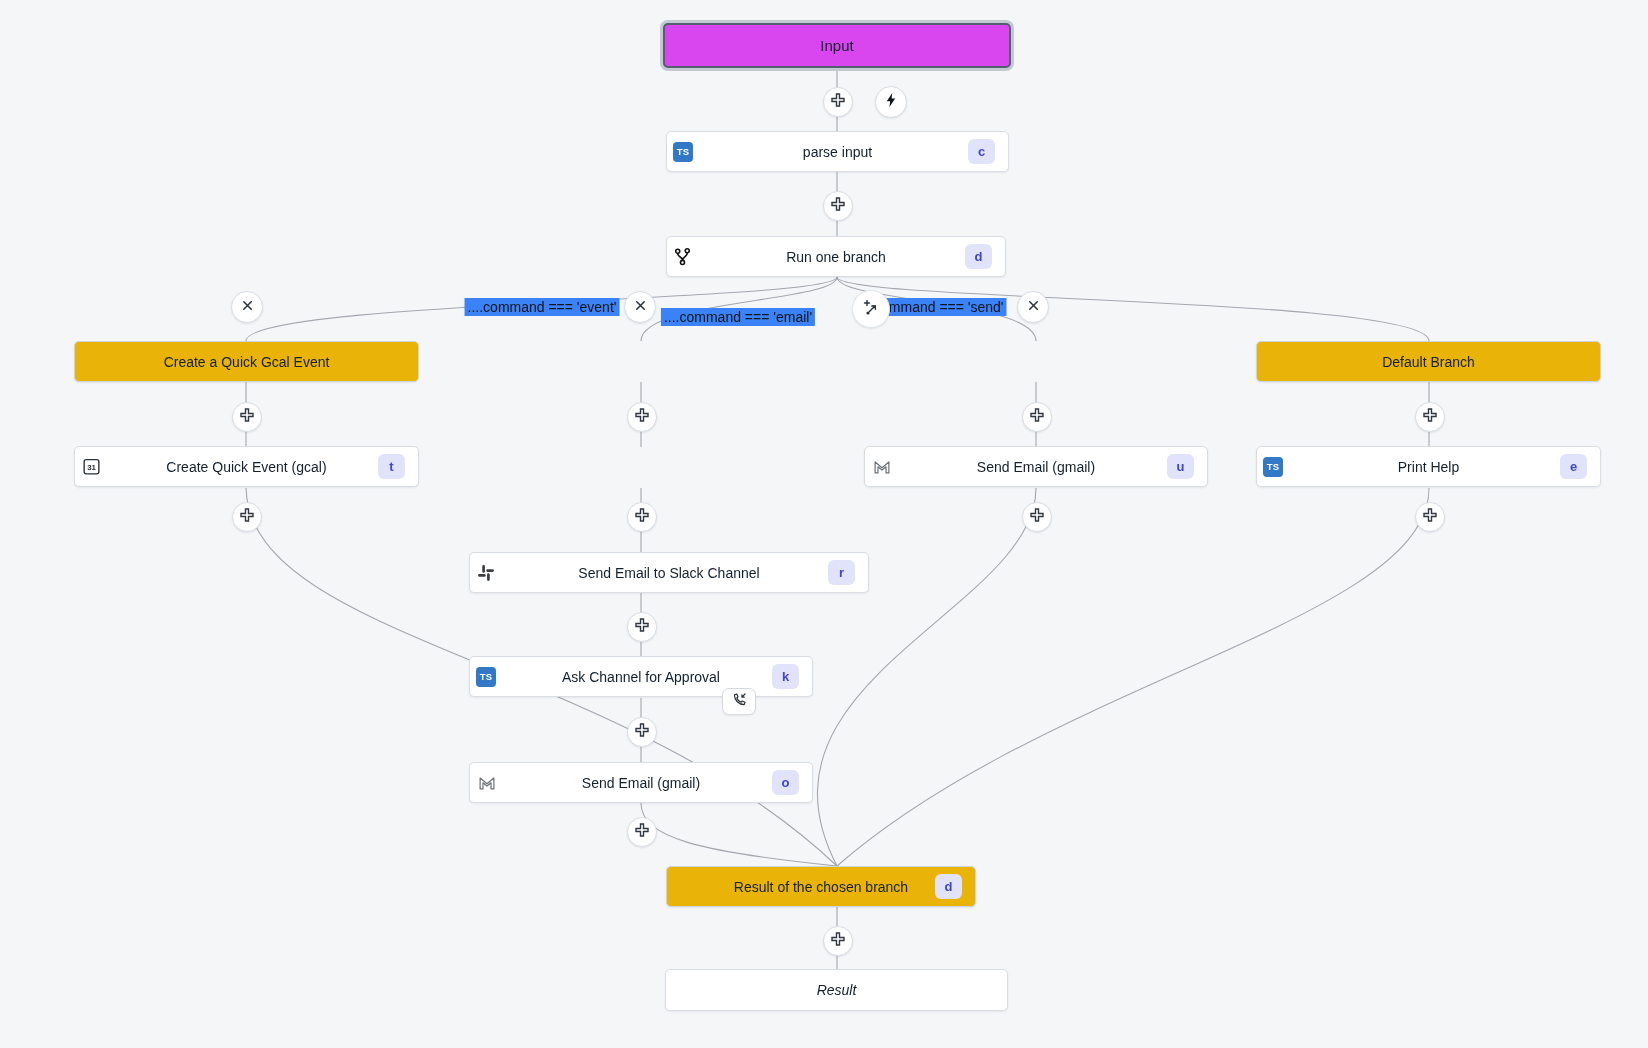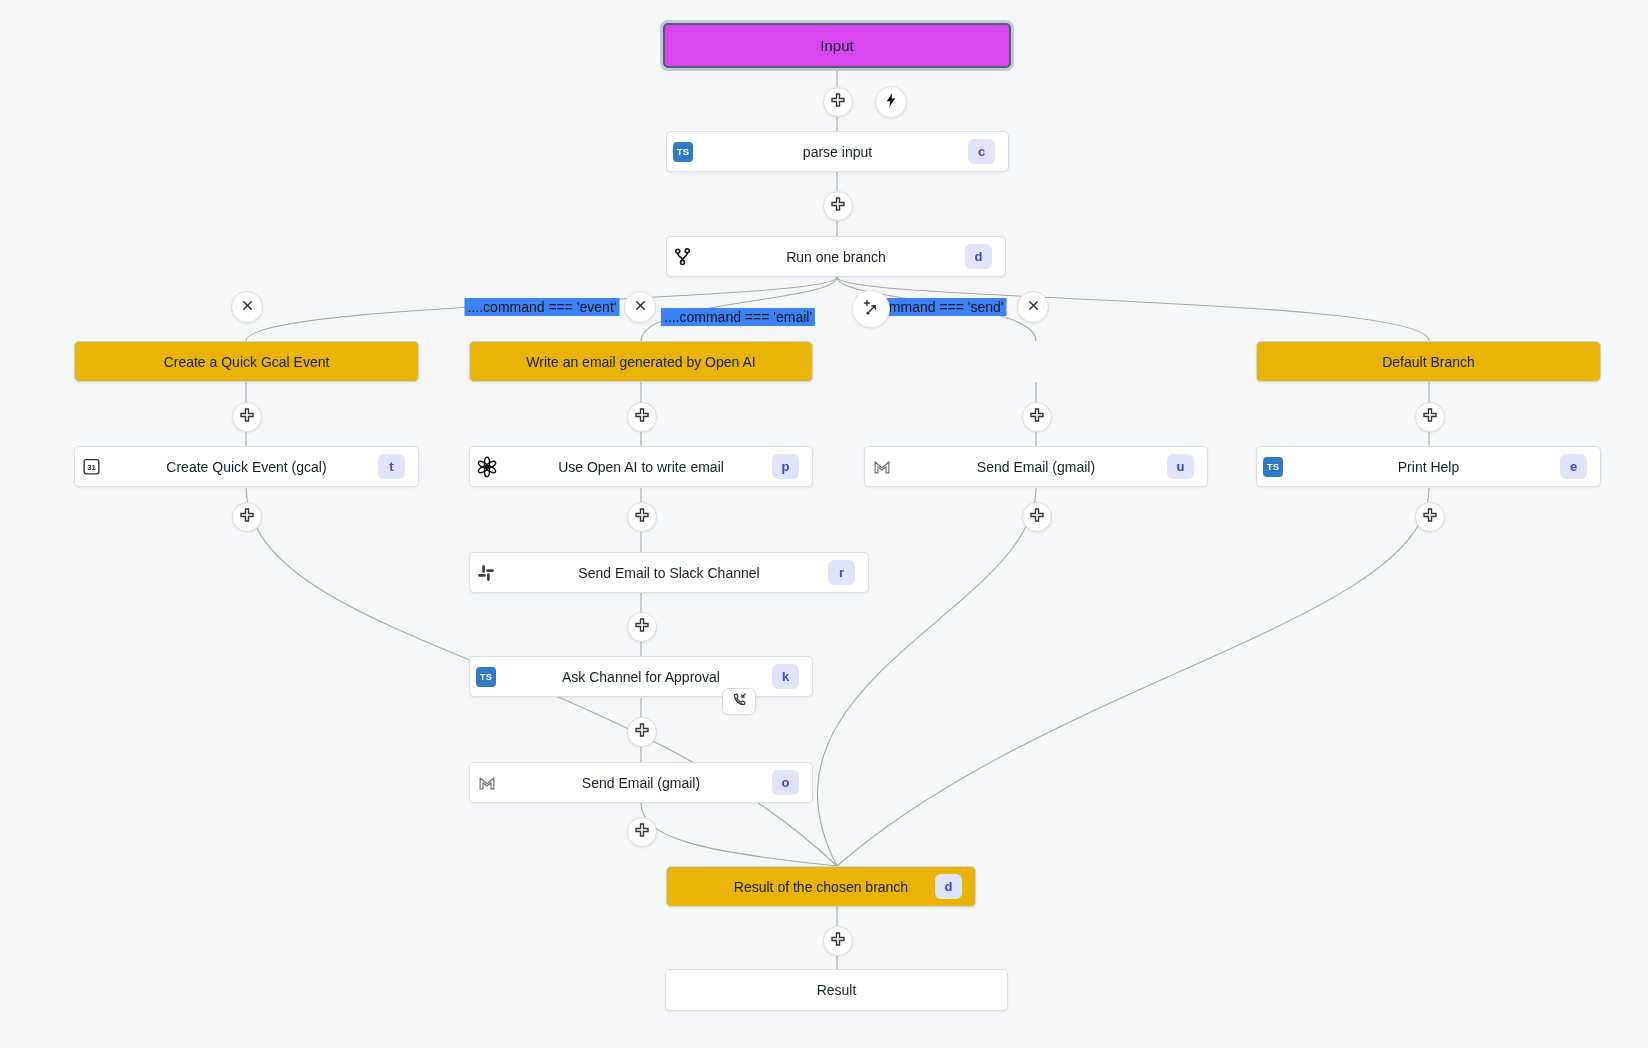--- a/index.html
+++ b/index.html
@@ -127,23 +127,20 @@
   </div>
   <div class="circle-btn big" style="left:1017px;top:291px;">
     <span><svg width="15" height="15" viewBox="0 0 16 16">
           <path d="M4 4l8 8M12 4l-8 8" stroke="#2b3138" stroke-width="1.6" stroke-linecap="round"></path>
         </svg></span>
   </div>
 
   <div class="node gray" style="left:74px;top:341px;width:345px;">
     <span class="lbl">Create a Quick Gcal Event</span>
   </div>
-  <div class="node gray" style="left:469px;top:341px;width:344px;">
-    <span class="lbl">Write an email generated by Open AI</span>
-  </div>
   <div class="node gray" style="left:1256px;top:341px;width:345px;">
     <span class="lbl">Default Branch</span>
   </div>
 
   <div class="circle-btn" style="left:232px;top:402px;">
       <span><svg width="16" height="16" viewBox="0 0 16 16">
           <path d="M6.5 2h3v4.5H14v3H9.5V14h-3V9.5H2v-3h4.5Z" fill="#fff" stroke="#2f3640" stroke-width="1.4"></path>
         </svg></span>
     </div>
   <div class="circle-btn" style="left:627px;top:402px;">
@@ -166,36 +163,20 @@
     <span class="licon">
       <svg width="21" height="21" viewBox="0 0 20 20" fill="none" stroke="#2b3138" stroke-width="1.3">
         <rect x="3" y="3.5" width="14" height="13.5" rx="2"></rect>
         <text x="10" y="13.8" font-size="7.5" font-weight="bold" fill="#2b3138" stroke="none" text-anchor="middle" font-family="Liberation Sans, sans-serif">31</text>
       </svg>
     </span>
     <span class="lbl">Create Quick Event (gcal)</span>
     <span class="key">t</span>
   </div>
 
-  <div class="node" style="left:469px;top:446px;width:344px;">
-    <span class="licon">
-      <svg width="22" height="22" viewBox="0 0 22 22" fill="none" stroke="#141414" stroke-width="1.5">
-        <g>
-          <ellipse cx="11" cy="6.4" rx="2.5" ry="5.1" transform="rotate(0 11 11)"></ellipse>
-          <ellipse cx="11" cy="6.4" rx="2.5" ry="5.1" transform="rotate(60 11 11)"></ellipse>
-          <ellipse cx="11" cy="6.4" rx="2.5" ry="5.1" transform="rotate(120 11 11)"></ellipse>
-          <ellipse cx="11" cy="6.4" rx="2.5" ry="5.1" transform="rotate(180 11 11)"></ellipse>
-          <ellipse cx="11" cy="6.4" rx="2.5" ry="5.1" transform="rotate(240 11 11)"></ellipse>
-          <ellipse cx="11" cy="6.4" rx="2.5" ry="5.1" transform="rotate(300 11 11)"></ellipse>
-        </g>
-      </svg>
-    </span>
-    <span class="lbl">Use Open AI to write email</span>
-    <span class="key">p</span>
-  </div>
 
   <div class="node" style="left:864px;top:446px;width:344px;">
     <span class="licon">
       <svg width="24" height="24" viewBox="0 0 24 24" fill="none" stroke="#6b7077" stroke-width="1.3" stroke-linejoin="round">
         <path d="M4.5 18.5V6.5L12 12.8 19.5 6.5V18.5H16.4V11.8L12 15.3 7.6 11.8V18.5Z"></path>
       </svg>
     </span>
     <span class="lbl">Send Email (gmail)</span>
     <span class="key">u</span>
   </div>
@@ -287,17 +268,17 @@
     <span class="lbl">Result of the chosen branch</span>
     <span class="key">d</span>
   </div>
 
   <div class="circle-btn" style="left:823px;top:926px;">
       <span><svg width="16" height="16" viewBox="0 0 16 16">
           <path d="M6.5 2h3v4.5H14v3H9.5V14h-3V9.5H2v-3h4.5Z" fill="#fff" stroke="#2f3640" stroke-width="1.4"></path>
         </svg></span>
     </div>
 
-  <div class="node" style="left:665px;top:969px;width:343px;height:42px;">
+  <div class="node" style="left:665px;top:969px;width:343px;height:42px;font-style:italic;">
     <span class="lbl">Result</span>
   </div>
 
 </div>
 
 </body></html>

